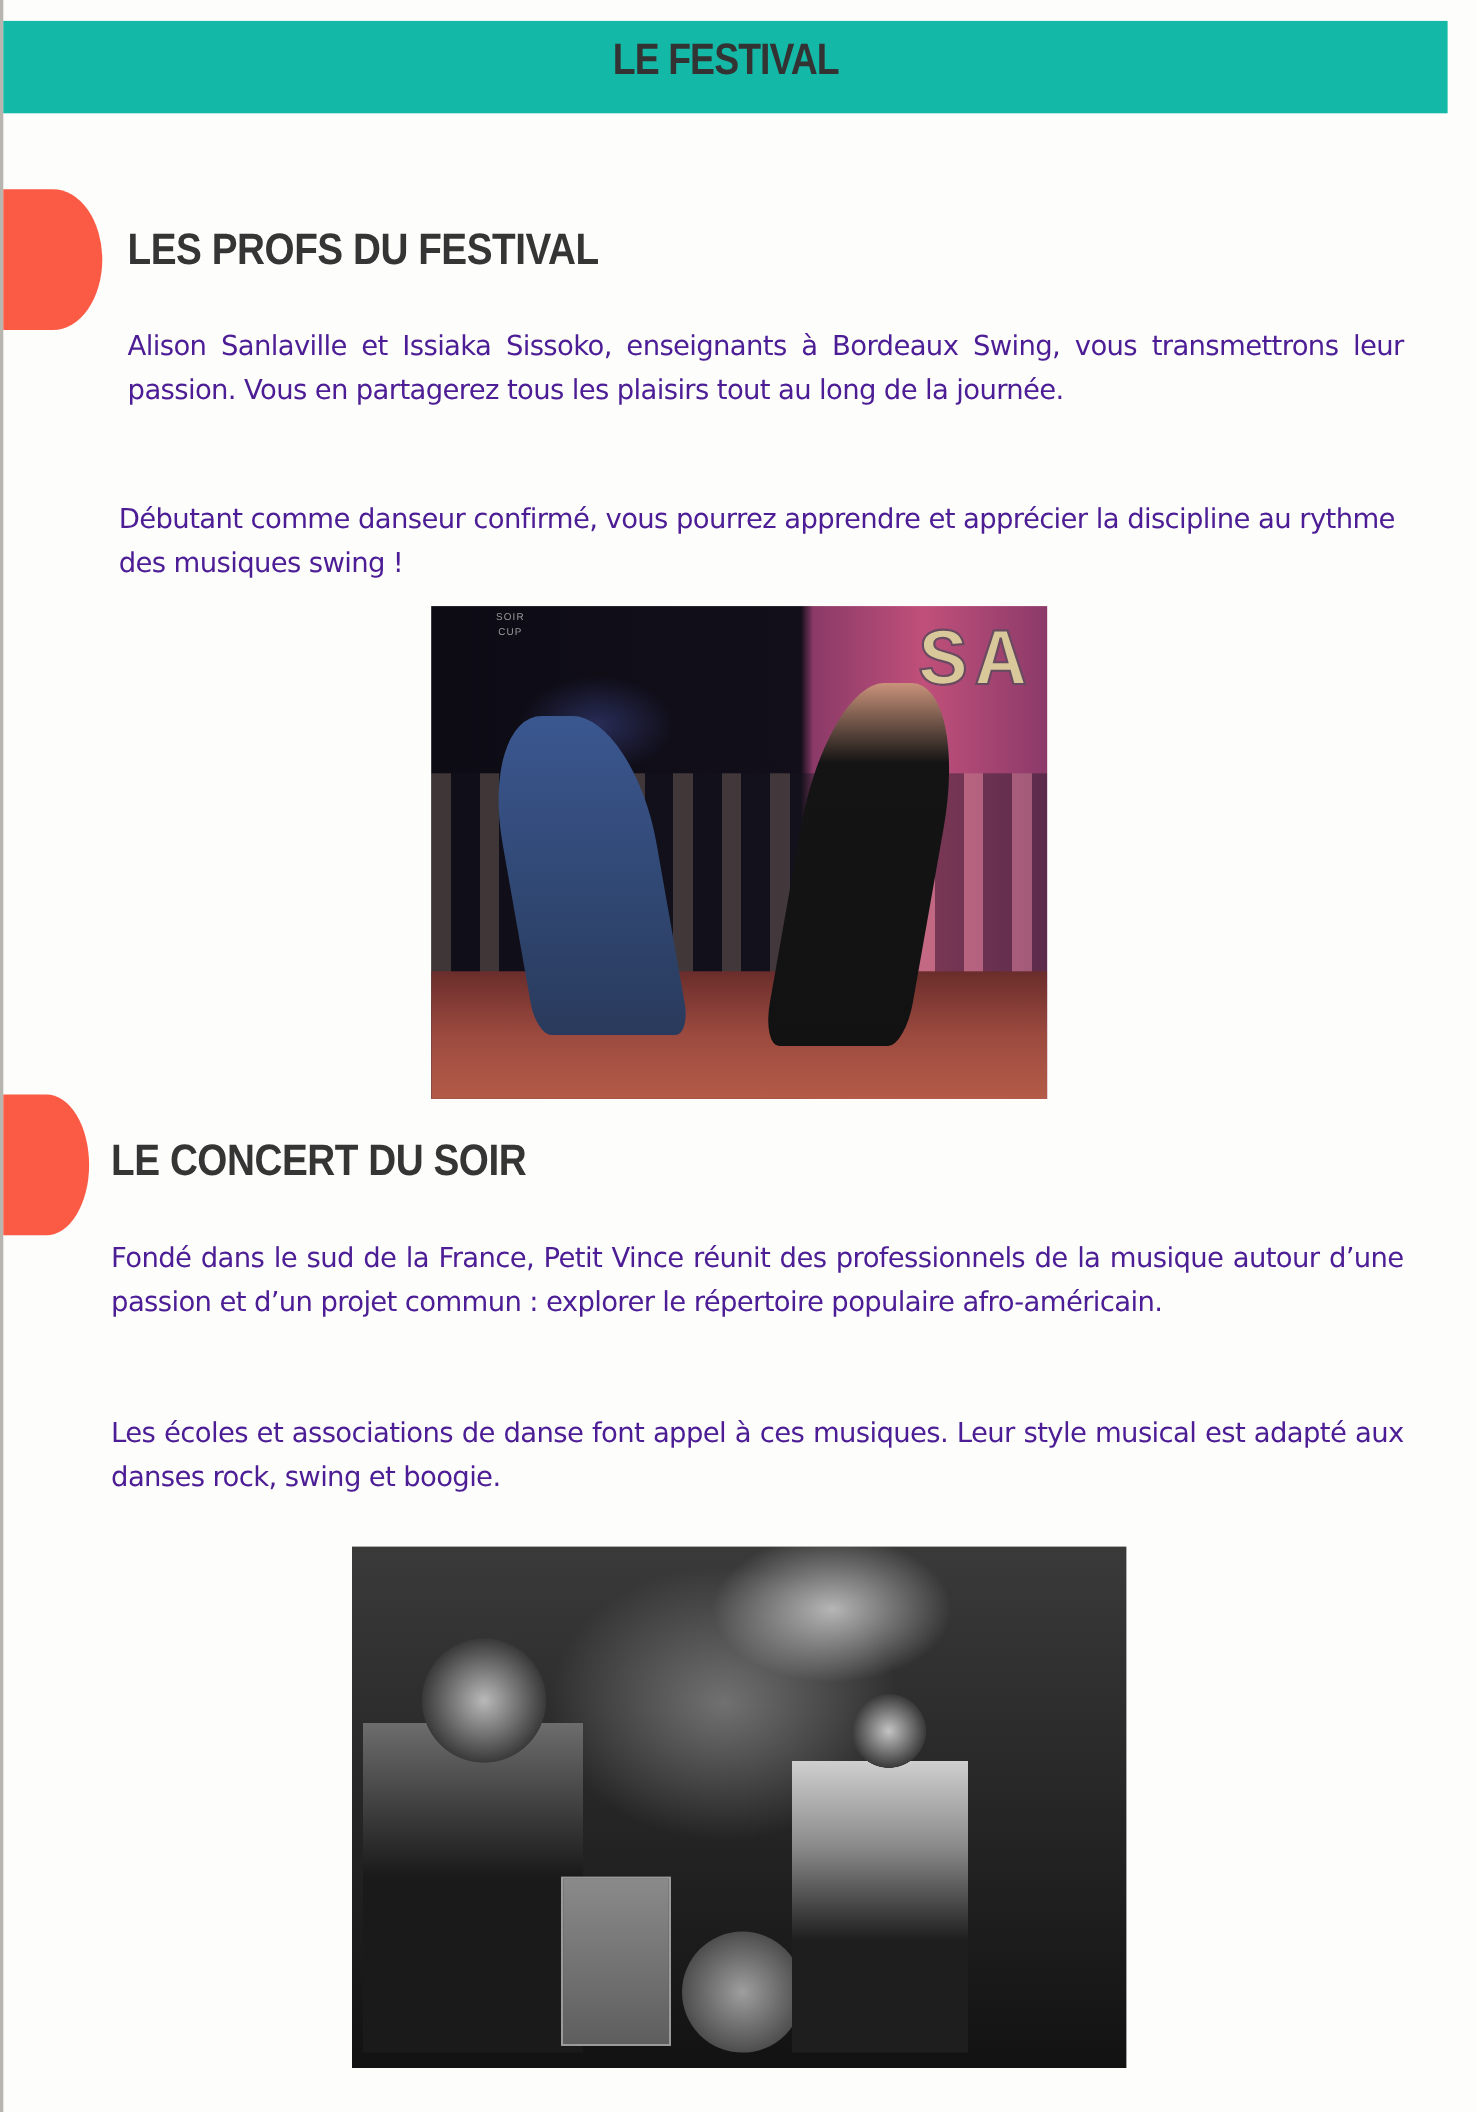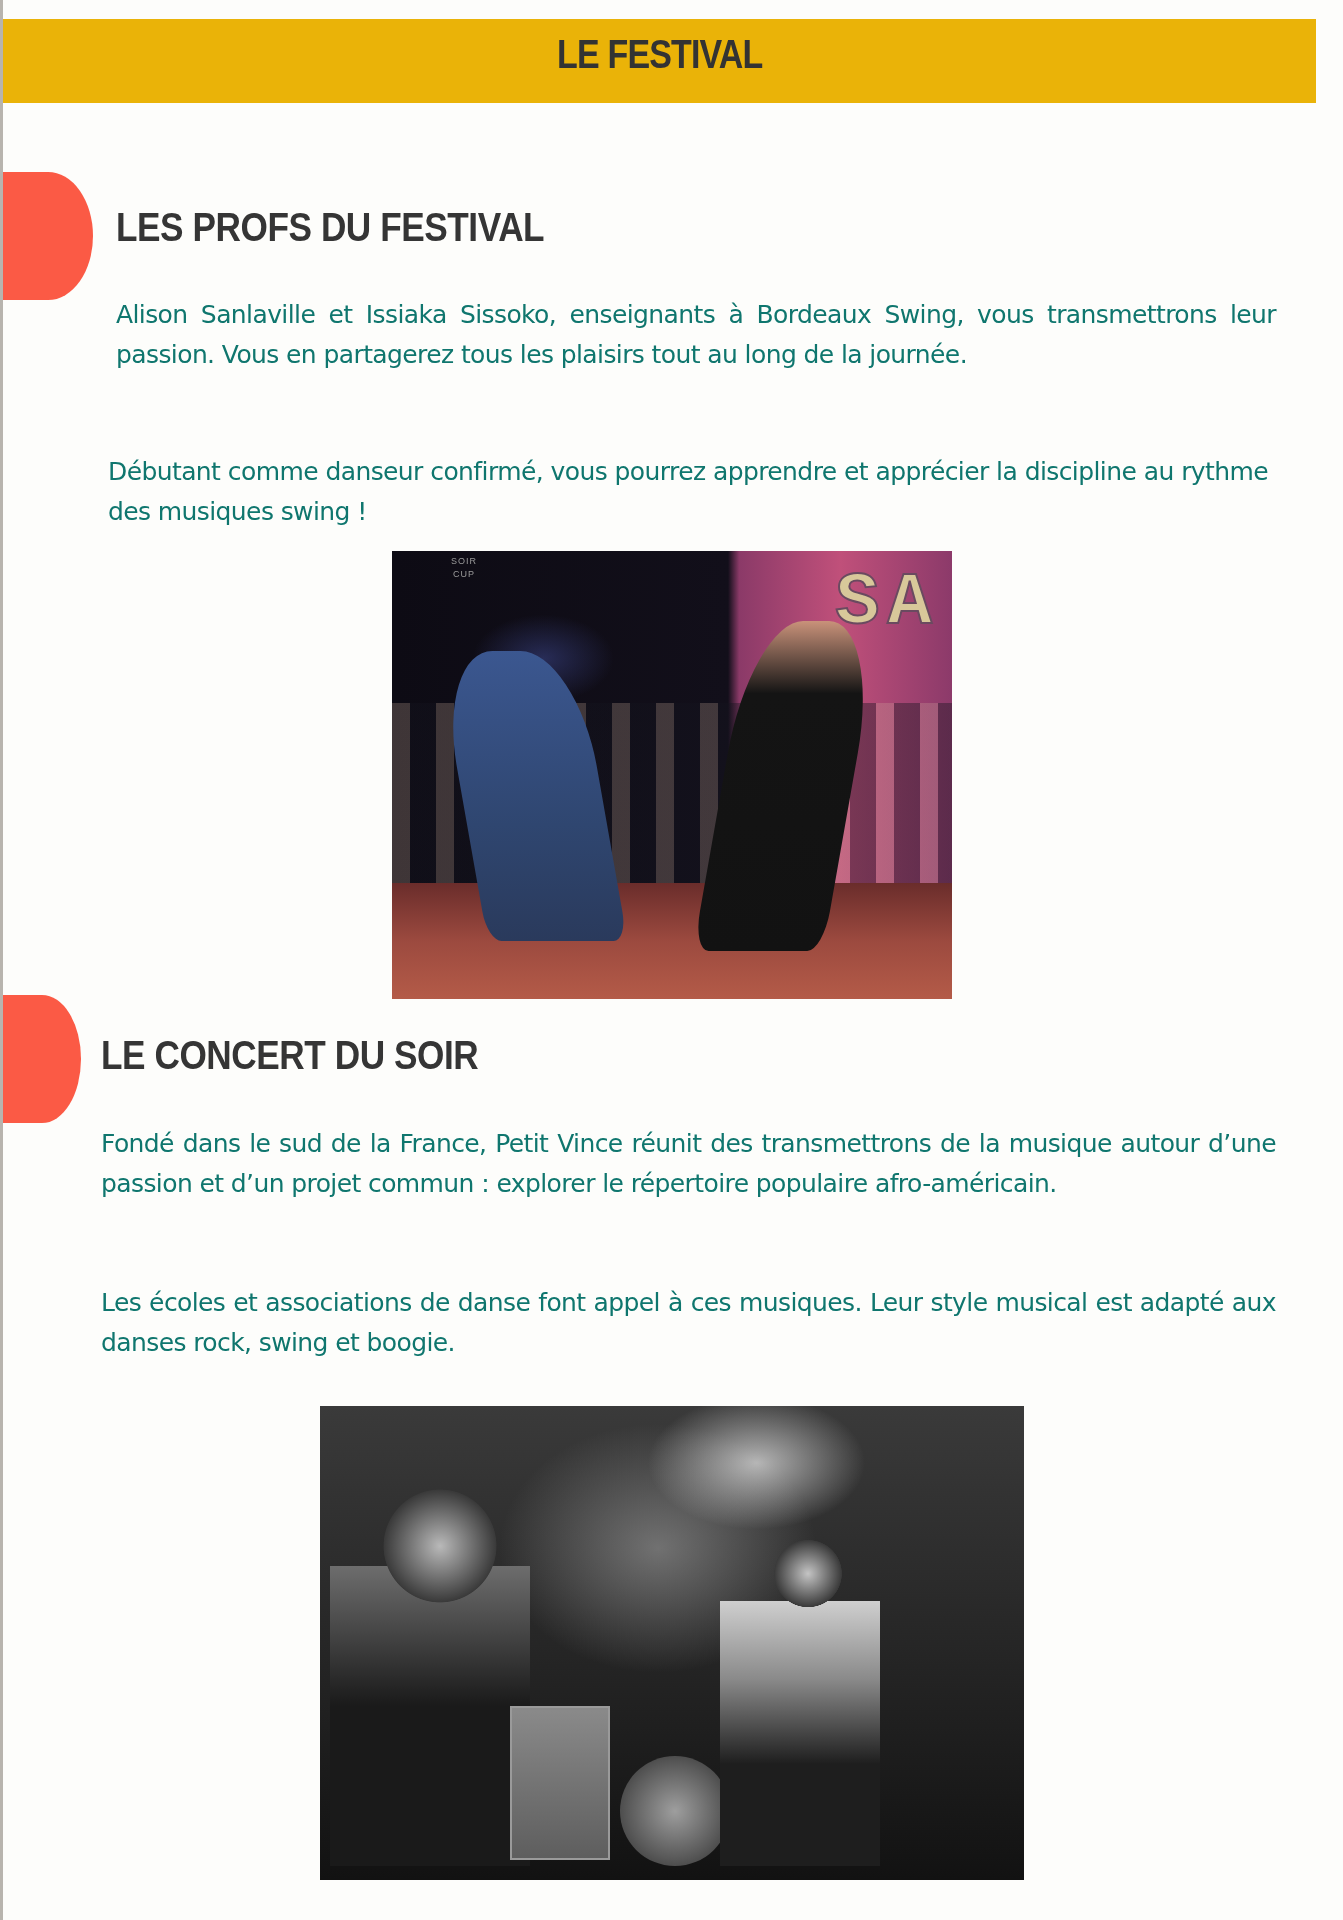--- a/index.html
+++ b/index.html
@@ -10,21 +10,21 @@
       overflow: hidden;
       font-family: "DejaVu Sans", sans-serif;
       color: #2e2e2e;
     }
     .page-edge {
       position: absolute; left: 0; top: 0; width: 3px; height: 1920px;
       background: #b8b4ae;
     }
     .header-bar {
       position: absolute; left: 3px; top: 19px; width: 1313px; height: 84px;
-      background: #eab308;
+      background: #14b8a6;
       display: flex; align-items: center; justify-content: center;
     }
     .header-title {
       font-family: "Liberation Sans", sans-serif;
       font-weight: 700;
       font-size: 40px;
       letter-spacing: -1px;
       color: #333333;
       transform: scaleX(0.85);
       margin-top: -14px;
@@ -48,21 +48,21 @@
       margin: 0;
     }
     .title-1 { left: 116px; top: 205px; }
     .title-2 { left: 101px; top: 1033px; }
     .para {
       position: absolute;
       font-family: "DejaVu Sans", sans-serif;
       font-size: 25px;
       line-height: 40px;
       text-align: justify;
-      color: #0f766e;
+      color: #4c1d95;
       margin: 0;
       letter-spacing: -0.6px;
     }
     .p1 { left: 116px; top: 295px; width: 1160px; }
     .p2 { left: 108px; top: 452px; width: 1160px; }
     .p3 { left: 101px; top: 1124px; width: 1175px; }
     .p4 { left: 101px; top: 1283px; width: 1175px; }
     .photo {
       position: absolute; overflow: hidden;
     }
@@ -150,21 +150,21 @@
   <div class="crowd"></div>
   <div class="floor"></div>
   <div class="savoy-sign">SOIR CUP</div>
   <div class="sa-letters">SA</div>
   <div class="dancer-left"></div>
   <div class="dancer-right"></div>
 </div>
 
 <div class="circle circle-2"></div>
 <h2 class="section-title title-2">LE CONCERT DU SOIR</h2>
-<p class="para p3">Fondé dans le sud de la France, Petit Vince réunit des transmettrons de la musique autour d’une passion et d’un projet commun : explorer le répertoire populaire afro-américain.</p>
+<p class="para p3">Fondé dans le sud de la France, Petit Vince réunit des professionnels de la musique autour d’une passion et d’un projet commun : explorer le répertoire populaire afro-américain.</p>
 <p class="para p4">Les écoles et associations de danse font appel à ces musiques. Leur style musical est adapté aux danses rock, swing et boogie.</p>
 
 <div class="photo photo-concert">
   <div class="musician-left"></div>
   <div class="poster"></div>
   <div class="drum"></div>
   <div class="musician-right"></div>
 </div>
 
 </body></html>

